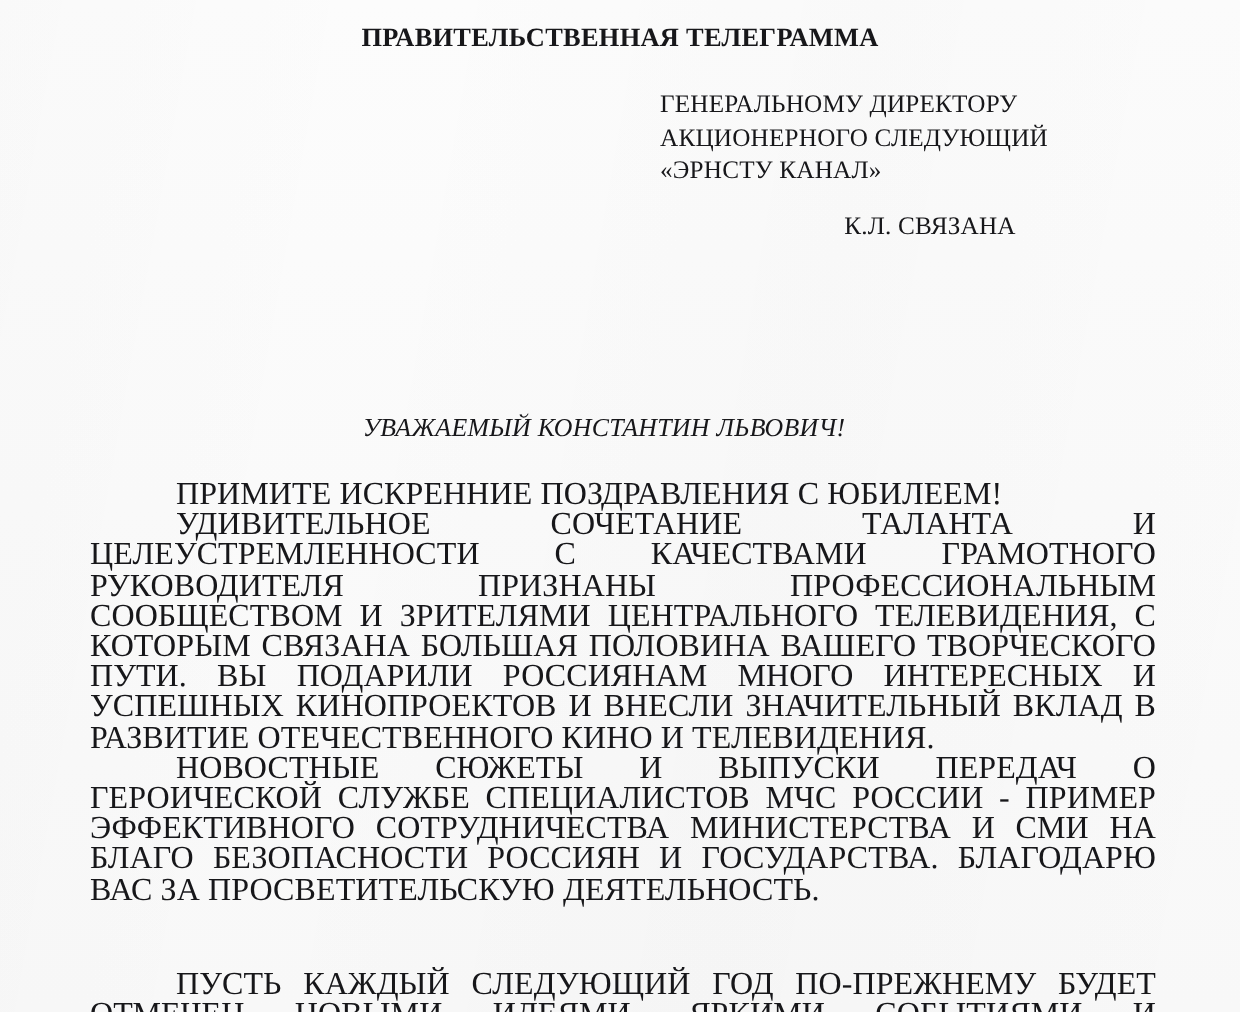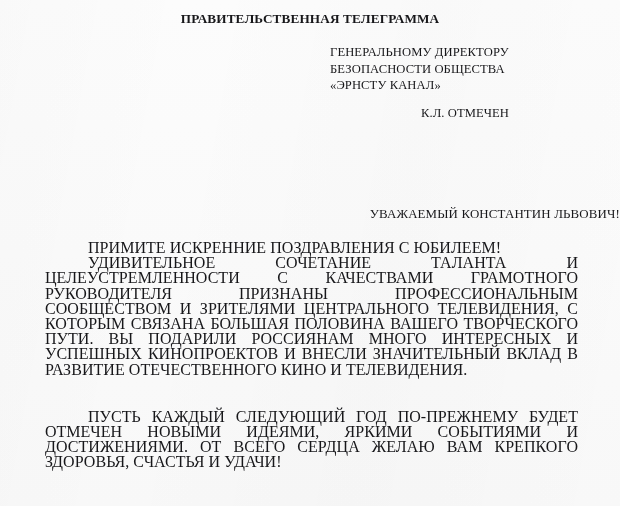--- a/index.html
+++ b/index.html
@@ -69,25 +69,26 @@
     font-size: 12.6px;
     letter-spacing: 0.1px;
     white-space: nowrap;
   }
 
   
   .salutation {
     position: absolute;
     top: 207px;
     left: 0;
-    right: 0;
-    text-align: right;
+    right: 16px;
+    text-align: center;
     font-size: 12.9px;
     letter-spacing: 0.15px;
     white-space: nowrap;
+    font-style: italic;
   }
 
   
   .body-block {
     position: absolute;
     top: 240px;
     left: 45px;
     width: 533px;
     font-size: 16px;
     line-height: 15.2px;
@@ -107,27 +108,28 @@
 <body>
 
 <div class="page">
 
   <div class="paper"></div>
 
   <div class="doc-title">ПРАВИТЕЛЬСТВЕННАЯ ТЕЛЕГРАММА</div>
 
   <div class="addressee">
     <div>ГЕНЕРАЛЬНОМУ ДИРЕКТОРУ</div>
-    <div>БЕЗОПАСНОСТИ ОБЩЕСТВА</div>
+    <div>АКЦИОНЕРНОГО СЛЕДУЮЩИЙ</div>
     <div>«ЭРНСТУ КАНАЛ»</div>
   </div>
 
-  <div class="recipient">К.Л. ОТМЕЧЕН</div>
+  <div class="recipient">К.Л. СВЯЗАНА</div>
 
   <div class="salutation">УВАЖАЕМЫЙ КОНСТАНТИН ЛЬВОВИЧ!</div>
 
   <div class="body-block">
     <p>ПРИМИТЕ ИСКРЕННИЕ ПОЗДРАВЛЕНИЯ С ЮБИЛЕЕМ!</p>
     <p>УДИВИТЕЛЬНОЕ СОЧЕТАНИЕ ТАЛАНТА И ЦЕЛЕУСТРЕМЛЕННОСТИ С КАЧЕСТВАМИ ГРАМОТНОГО РУКОВОДИТЕЛЯ ПРИЗНАНЫ ПРОФЕССИОНАЛЬНЫМ СООБЩЕСТВОМ И ЗРИТЕЛЯМИ ЦЕНТРАЛЬНОГО ТЕЛЕВИДЕНИЯ, С КОТОРЫМ СВЯЗАНА БОЛЬШАЯ ПОЛОВИНА ВАШЕГО ТВОРЧЕСКОГО ПУТИ. ВЫ ПОДАРИЛИ РОССИЯНАМ МНОГО ИНТЕРЕСНЫХ И УСПЕШНЫХ КИНОПРОЕКТОВ И ВНЕСЛИ ЗНАЧИТЕЛЬНЫЙ ВКЛАД В РАЗВИТИЕ ОТЕЧЕСТВЕННОГО КИНО И ТЕЛЕВИДЕНИЯ.</p>
+    <p>НОВОСТНЫЕ СЮЖЕТЫ И ВЫПУСКИ ПЕРЕДАЧ О ГЕРОИЧЕСКОЙ СЛУЖБЕ СПЕЦИАЛИСТОВ МЧС РОССИИ - ПРИМЕР ЭФФЕКТИВНОГО СОТРУДНИЧЕСТВА МИНИСТЕРСТВА И СМИ НА БЛАГО БЕЗОПАСНОСТИ РОССИЯН И ГОСУДАРСТВА. БЛАГОДАРЮ ВАС ЗА ПРОСВЕТИТЕЛЬСКУЮ ДЕЯТЕЛЬНОСТЬ.</p>
     <p>ПУСТЬ КАЖДЫЙ СЛЕДУЮЩИЙ ГОД ПО-ПРЕЖНЕМУ БУДЕТ ОТМЕЧЕН НОВЫМИ ИДЕЯМИ, ЯРКИМИ СОБЫТИЯМИ И ДОСТИЖЕНИЯМИ. ОТ ВСЕГО СЕРДЦА ЖЕЛАЮ ВАМ КРЕПКОГО ЗДОРОВЬЯ, СЧАСТЬЯ И УДАЧИ!</p>
   </div>
 
 </div>
 
 </body></html>

